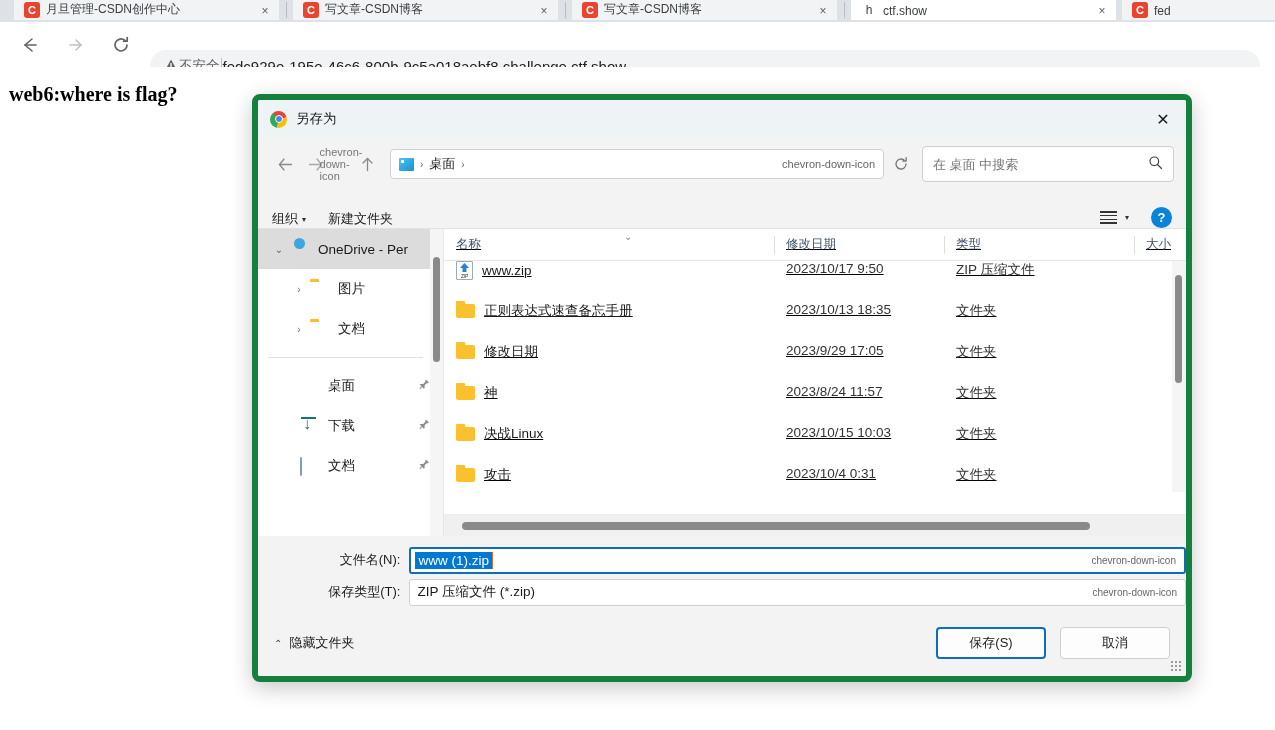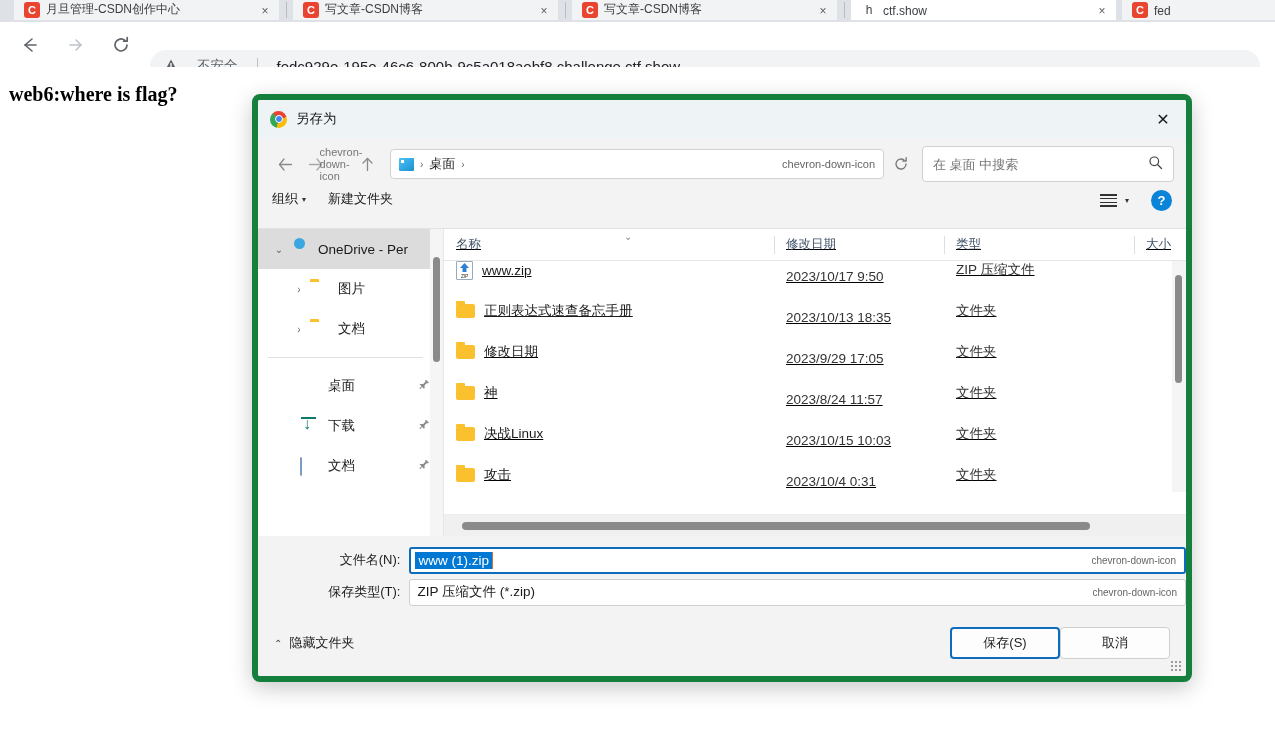--- a/index.html
+++ b/index.html
@@ -54,21 +54,21 @@
   .nav-btn {
     width: 34px; height: 34px; margin-left: 6px;
     display: flex; align-items: center; justify-content: center;
     border-radius: 50%; color: #5f6368;
   }
   .nav-btn svg { display: block; }
   #omnibox {
     position: absolute; left: 150px; top: 28px;
     width: 1110px; height: 32px; border-radius: 16px;
     background: #f1f3f4; display: flex; align-items: center;
-    padding: 0 14px; gap: 19px;
+    padding: 0 14px; gap: 1px;
   }
   #omnibox .warn-icon { color: #5f6368; font-size: 13px; line-height: 1; }
   #omnibox .insecure-label { font-size: 13.5px; color: #5f6368; }
   #omnibox .vsep { width: 1px; height: 16px; background: #bdc1c6; }
   #omnibox .url-text { font-size: 15px; color: #202124; white-space: nowrap; }
 
   
   #page-content {
     position: absolute; left: 0; top: 67px; width: 1275px; height: 663px;
     background: #ffffff;
@@ -153,21 +153,21 @@
   #search-box input {
     flex: 1 1 auto; border: 0; outline: none; font-size: 13px;
     color: #1b1b1b; background: transparent;
     font-family: "Liberation Sans", sans-serif;
   }
   #search-box input::placeholder { color: #767676; }
   #search-icon { color: #444; font-size: 14px; }
 
   #dialog-toolbar {
     height: 38px; flex: 0 0 38px; background: #f3f3f3;
-    display: flex; align-items: flex-start; padding: 0 14px;
+    display: flex; align-items: flex-end; padding: 0 14px;
   }
   .tb-item {
     font-size: 13px; color: #1b1b1b; display: flex;
     align-items: center; gap: 4px; margin-right: 22px;
   }
   .tb-caret { font-size: 8px; color: #333; }
   #tb-right { margin-left: auto; display: flex; align-items: center; gap: 8px; }
   #view-lines {
     width: 17px; height: 13px; display: flex; flex-direction: column;
     justify-content: space-between;
@@ -290,21 +290,21 @@
     font-size: 10px; color: #8a8a8a;
   }
   #file-rows {
     flex: 1 1 auto; overflow: hidden; position: relative;
   }
   .file-row {
     height: 41px; display: flex; align-items: flex-start;
     font-size: 13.5px; color: #1b1b1b;
   }
   .fr-name { flex: 0 0 330px; display: flex; align-items: center; padding-left: 12px; gap: 9px; }
-  .fr-date { flex: 0 0 170px; padding-left: 12px; color: #333; margin-top: 8px; }
+  .fr-date { flex: 0 0 170px; padding-left: 12px; color: #333; }
   .fr-type { flex: 0 0 190px; padding-left: 12px; color: #333; }
   .fr-size { flex: 0 0 80px; padding-left: 12px; }
   .fr-name.hovered .fname { text-decoration: underline; }
   .ico-zip {
     width: 17px; height: 19px; position: relative; flex: 0 0 17px;
     background: #fff; border: 1px solid #9ab; border-radius: 1px;
   }
   .ico-zip::before {
     content: ""; position: absolute; left: 3px; top: 1px; width: 9px; height: 9px;
     background: #2a7fd0; clip-path: polygon(50% 0, 100% 55%, 72% 55%, 72% 100%, 28% 100%, 28% 55%, 0 55%);
@@ -372,21 +372,21 @@
   
   #dialog-footer {
     flex: 0 0 66px; background: #f3f3f3;
     display: flex; align-items: center; padding: 0 16px; position: relative;
   }
   #hide-folders {
     display: flex; align-items: center; gap: 7px;
     font-size: 13px; color: #1b1b1b;
   }
   #hide-folders .caret { font-size: 10px; color: #444; }
-  #footer-buttons { margin-left: auto; display: flex; }
+  #footer-buttons { margin-left: auto; display: flex; gap: 14px; }
   .dlg-btn {
     width: 110px; height: 32px; border-radius: 4px;
     background: #fdfdfd; border: 1px solid #cfcfcf;
     display: flex; align-items: center; justify-content: center;
     font-size: 13px; color: #1b1b1b;
   }
   .dlg-btn.primary { border: 2px solid #0f6cbd; }
   #resize-grip {
     position: absolute; right: 3px; bottom: 3px; width: 12px; height: 12px;
     background-image:

